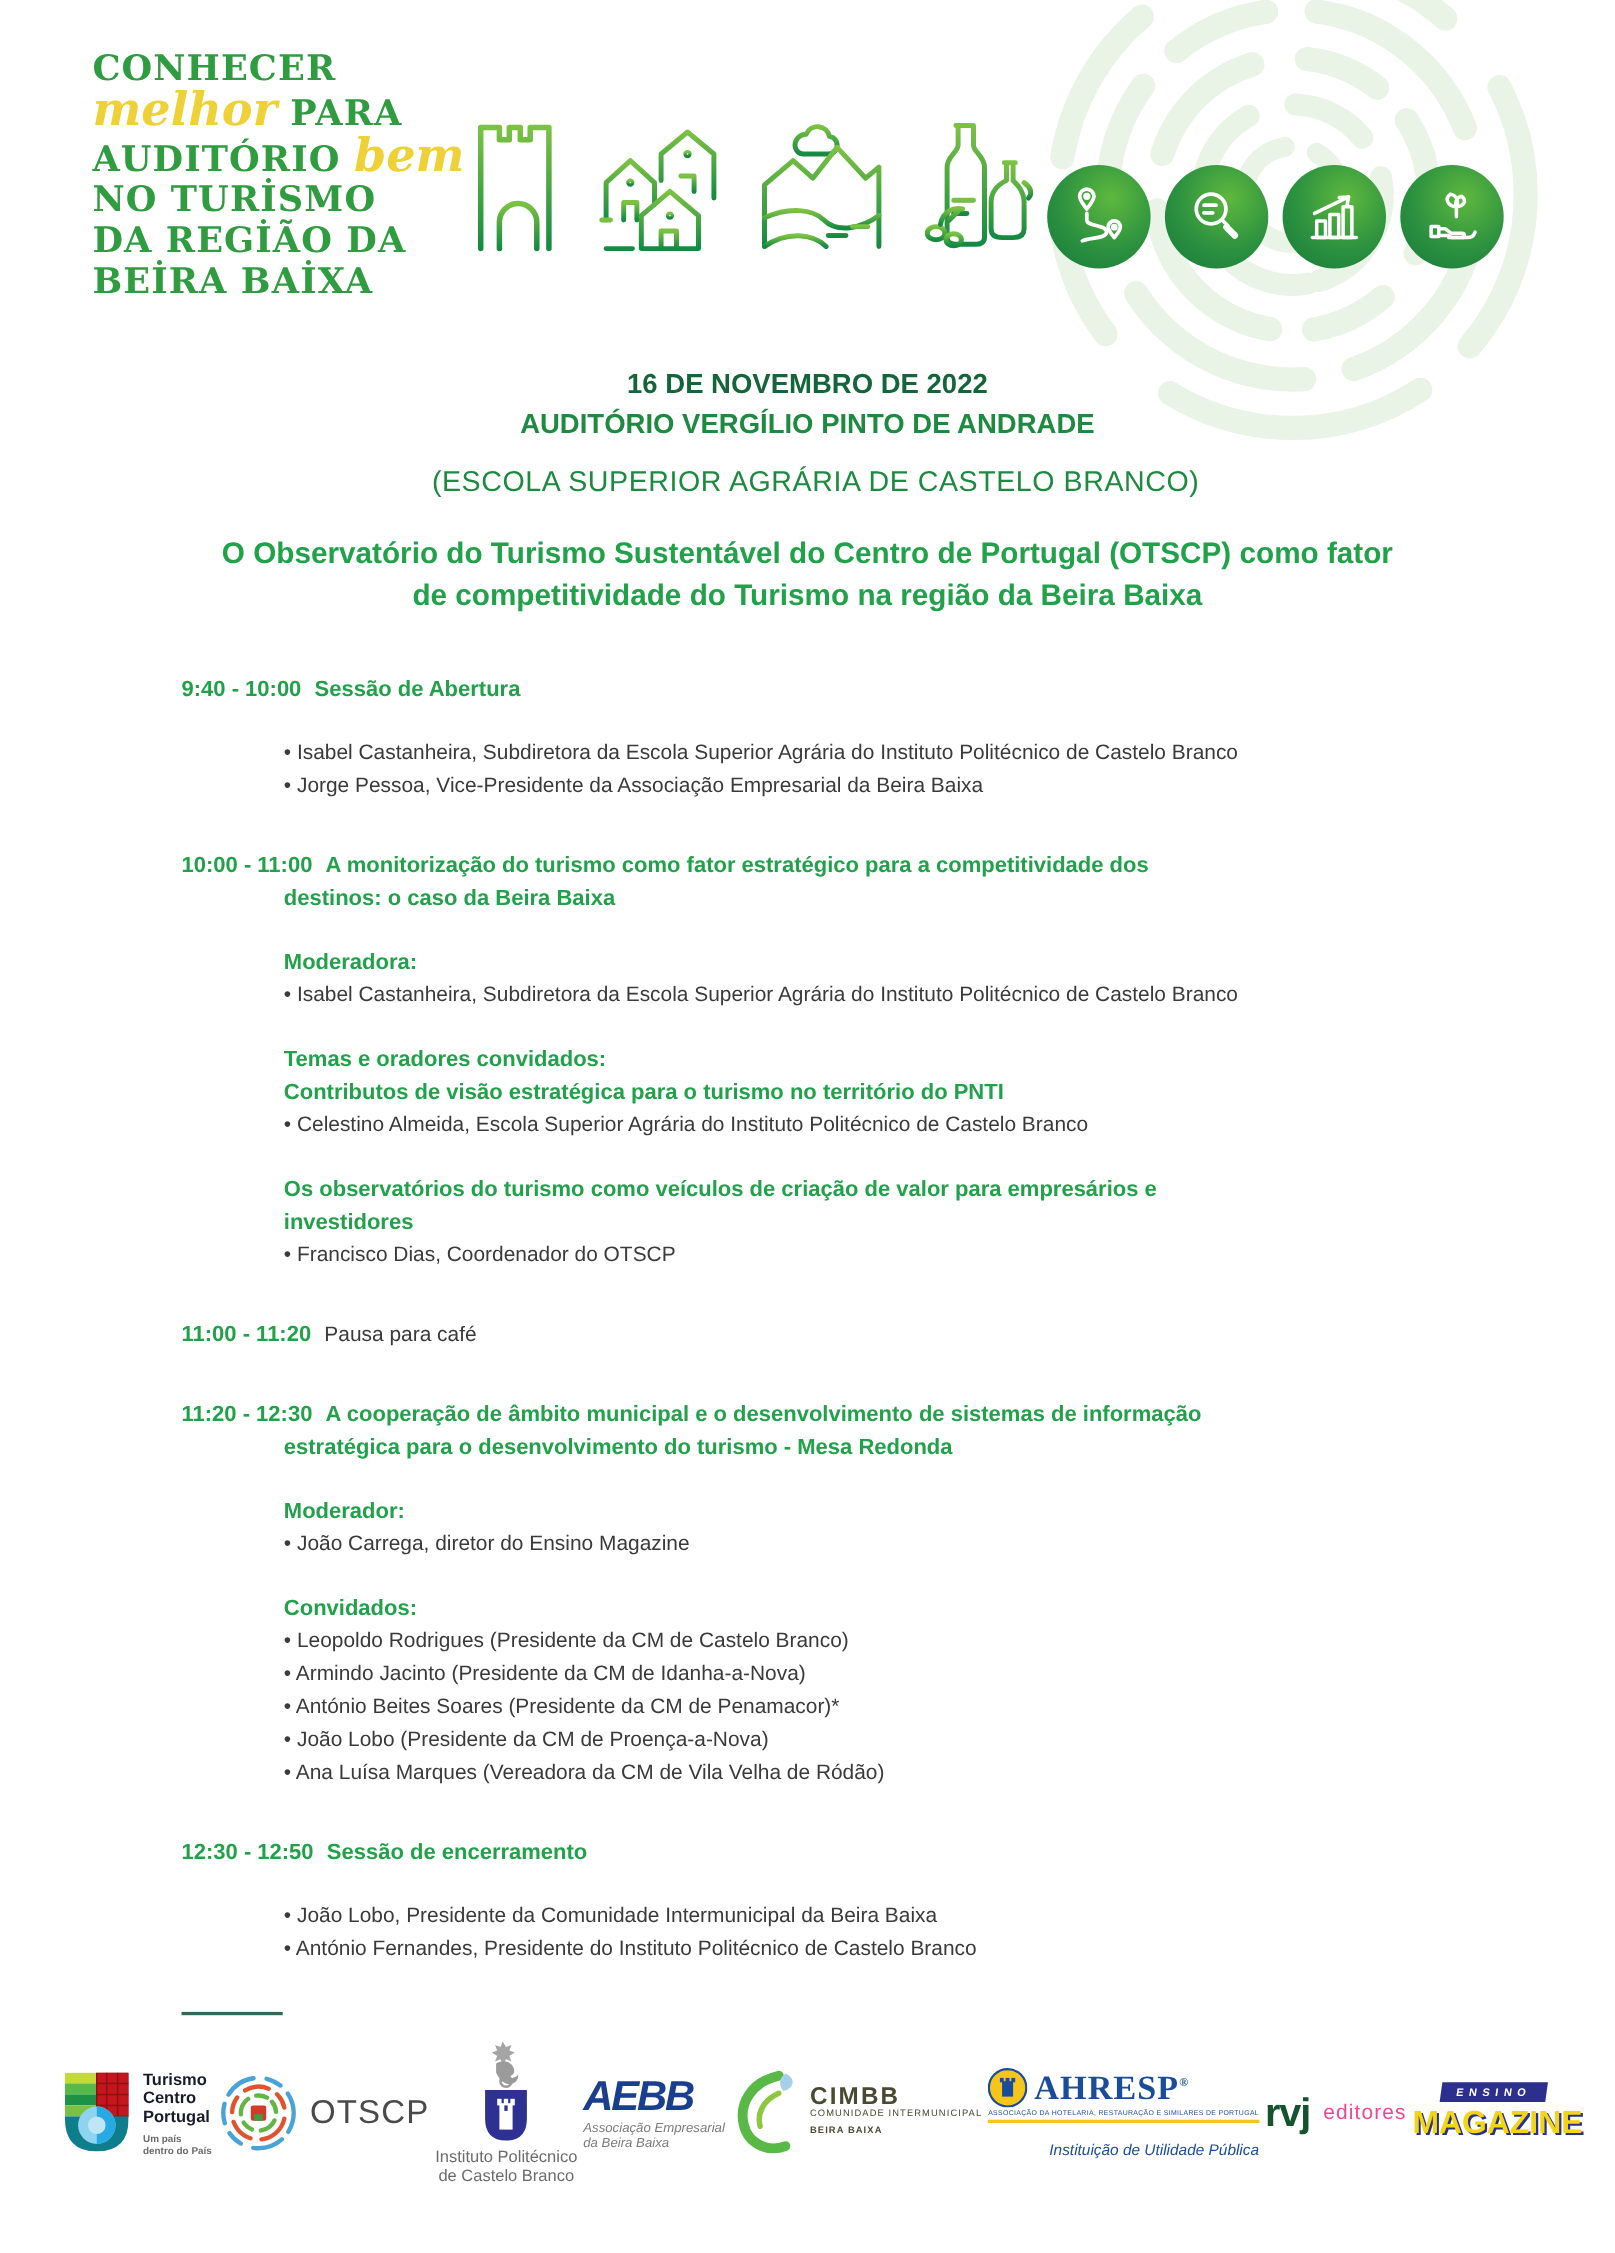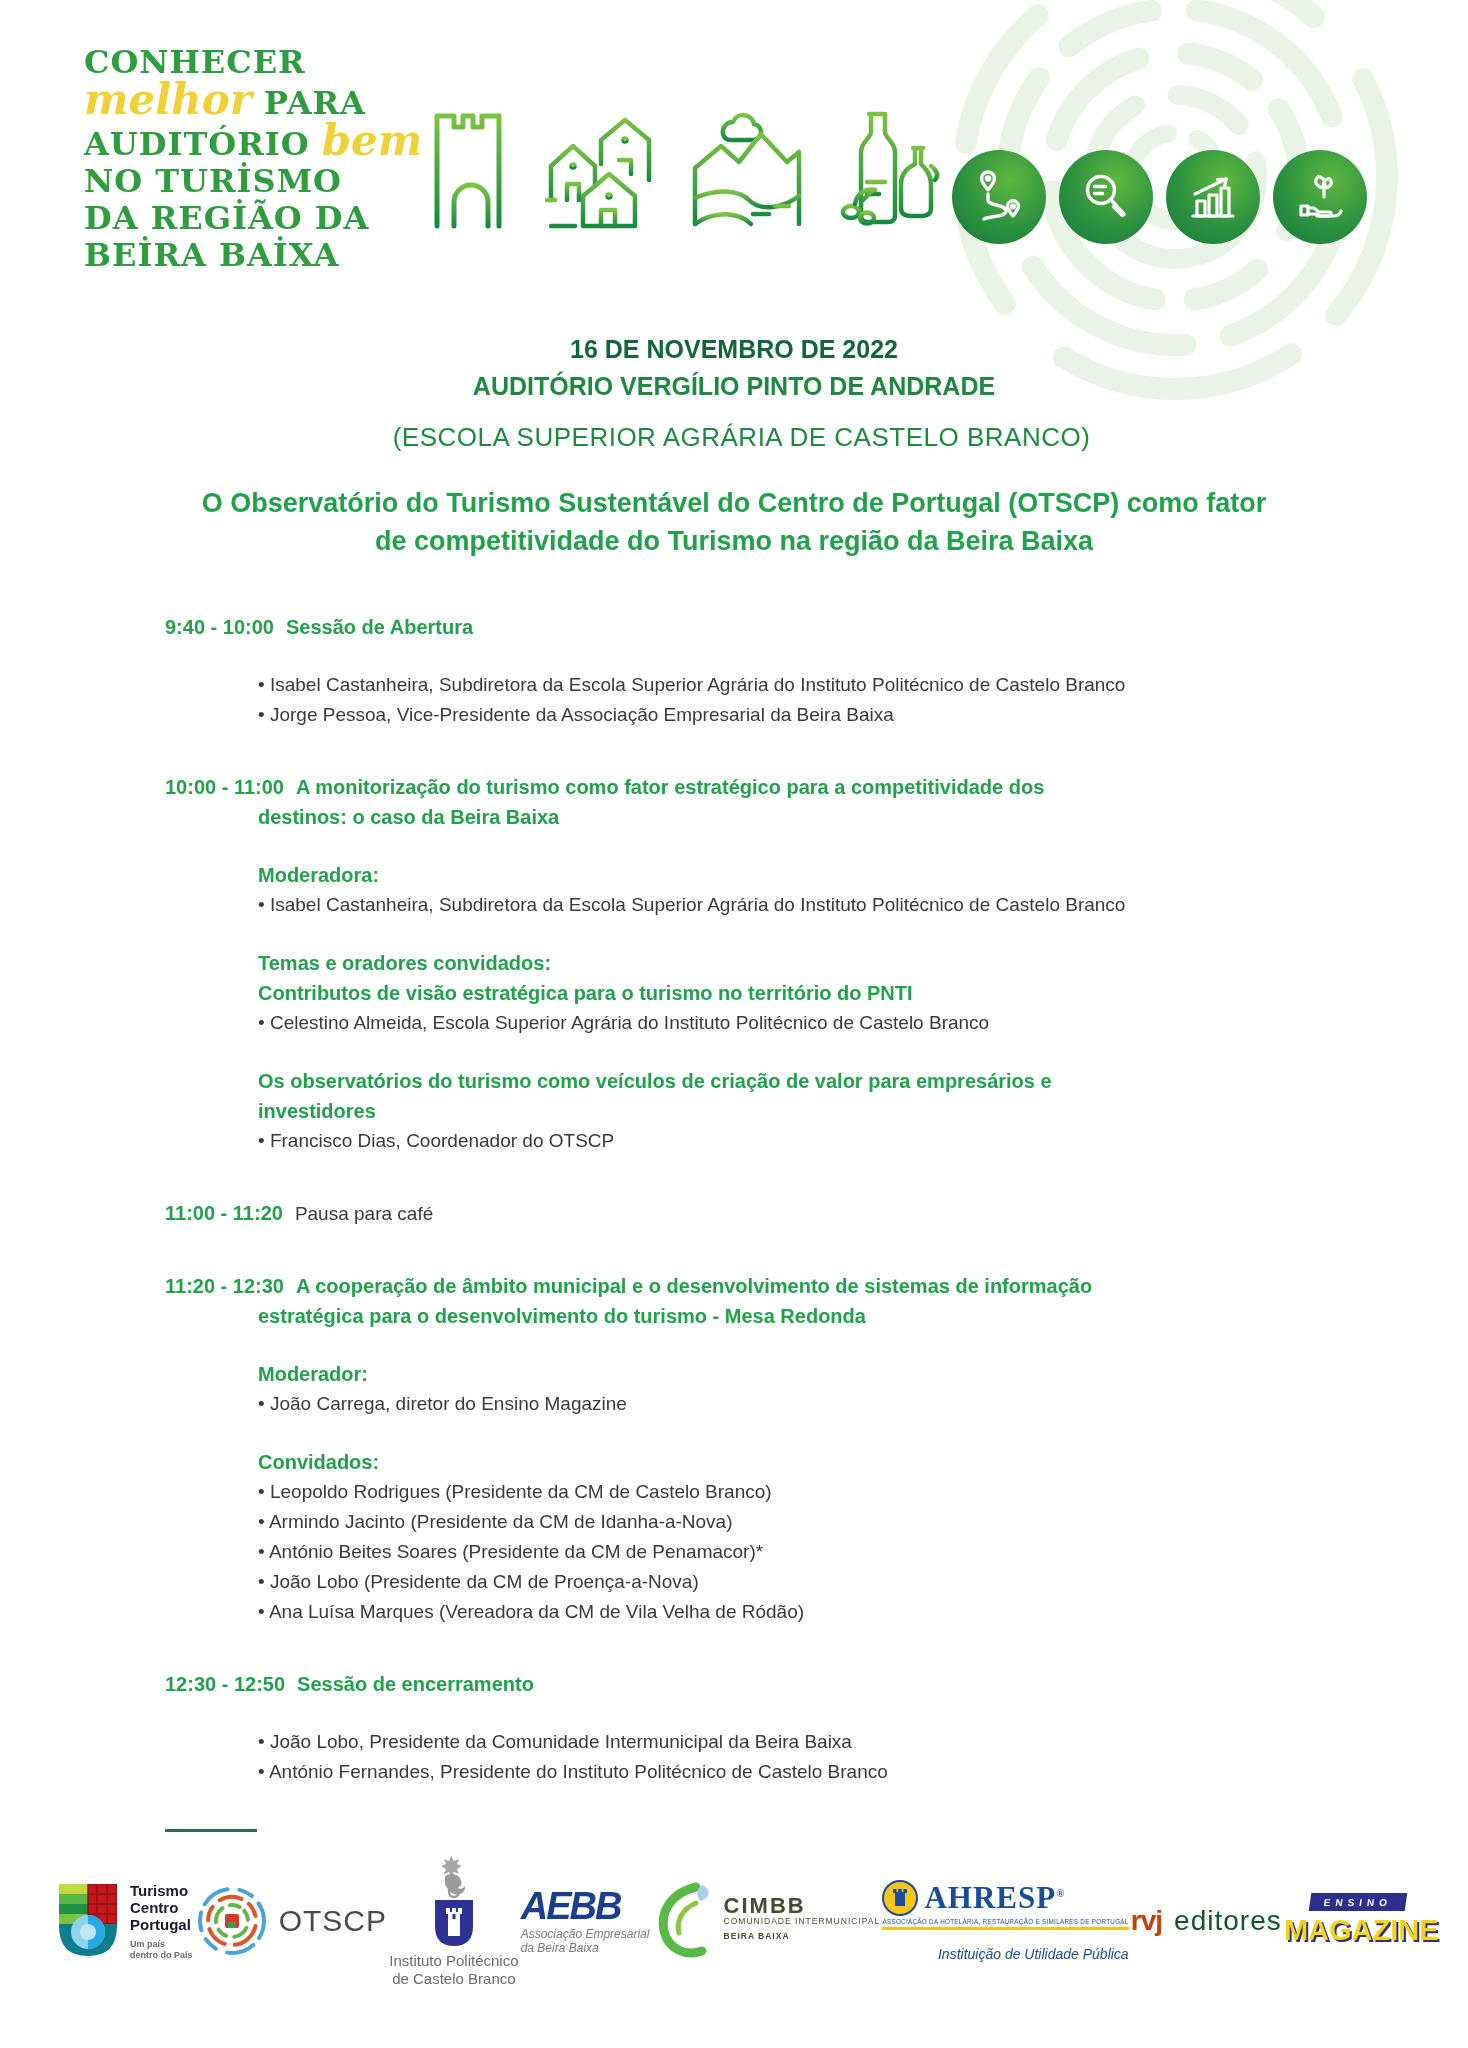--- a/index.html
+++ b/index.html
@@ -78,22 +78,22 @@
   .cimbb-label{font-size:22px;color:#4a4a33;letter-spacing:2px;font-weight:bold;}
   .cimbb-sub{font-size:8.5px;color:#4a4a33;letter-spacing:1px;margin-top:3px;}
   .cimbb-sub.b{font-weight:bold;}
   .ahresp{flex-direction:column;align-items:stretch;gap:0;}
   .ahresp-top{display:flex;align-items:center;gap:6px;}
   .ahresp-label{font-family:"Liberation Serif", serif;font-weight:bold;font-size:31px;color:#1b4c9c;letter-spacing:1px;}
   .ahresp-reg{font-size:11px;color:#1b4c9c;vertical-align:super;}
   .ahresp-sub{font-size:6.3px;color:#1b4c9c;letter-spacing:.3px;margin-top:2px;white-space:nowrap;}
   .ahresp-bar{height:3px;background:#f5c519;margin-top:2px;}
   .ahresp-note{font-size:14px;font-style:italic;color:#1b4c9c;text-align:right;margin-top:16px;}
-  .rvj-mark{font-weight:bold;font-size:28px;color:#c2410c;letter-spacing:-1px;}
-  .rvj-label{font-size:28px;color:#14532d;letter-spacing:1px;margin-left:2px;}
+  .rvj-mark{font-weight:bold;font-size:36px;color:#14532d;letter-spacing:-1px;}
+  .rvj-label{font-size:19px;color:#ec4899;letter-spacing:1px;margin-left:2px;}
   .ensino{position:relative;display:block;width:128px;height:56px;}
   .ensino-banner{position:absolute;right:6px;top:0;width:96px;height:18px;background:#2d2f8f;
                  transform:skewX(-8deg);display:flex;align-items:center;justify-content:center;}
   .ensino-top{color:#fff;font-size:10px;font-weight:bold;letter-spacing:5px;}
   .ensino-label{position:absolute;left:0;bottom:2px;font-size:29px;font-weight:bold;color:#f2d517;
                 letter-spacing:0;text-shadow:2px 2px 0 #2d2f8f;}
 </style>
 </head>
 <body>
 

